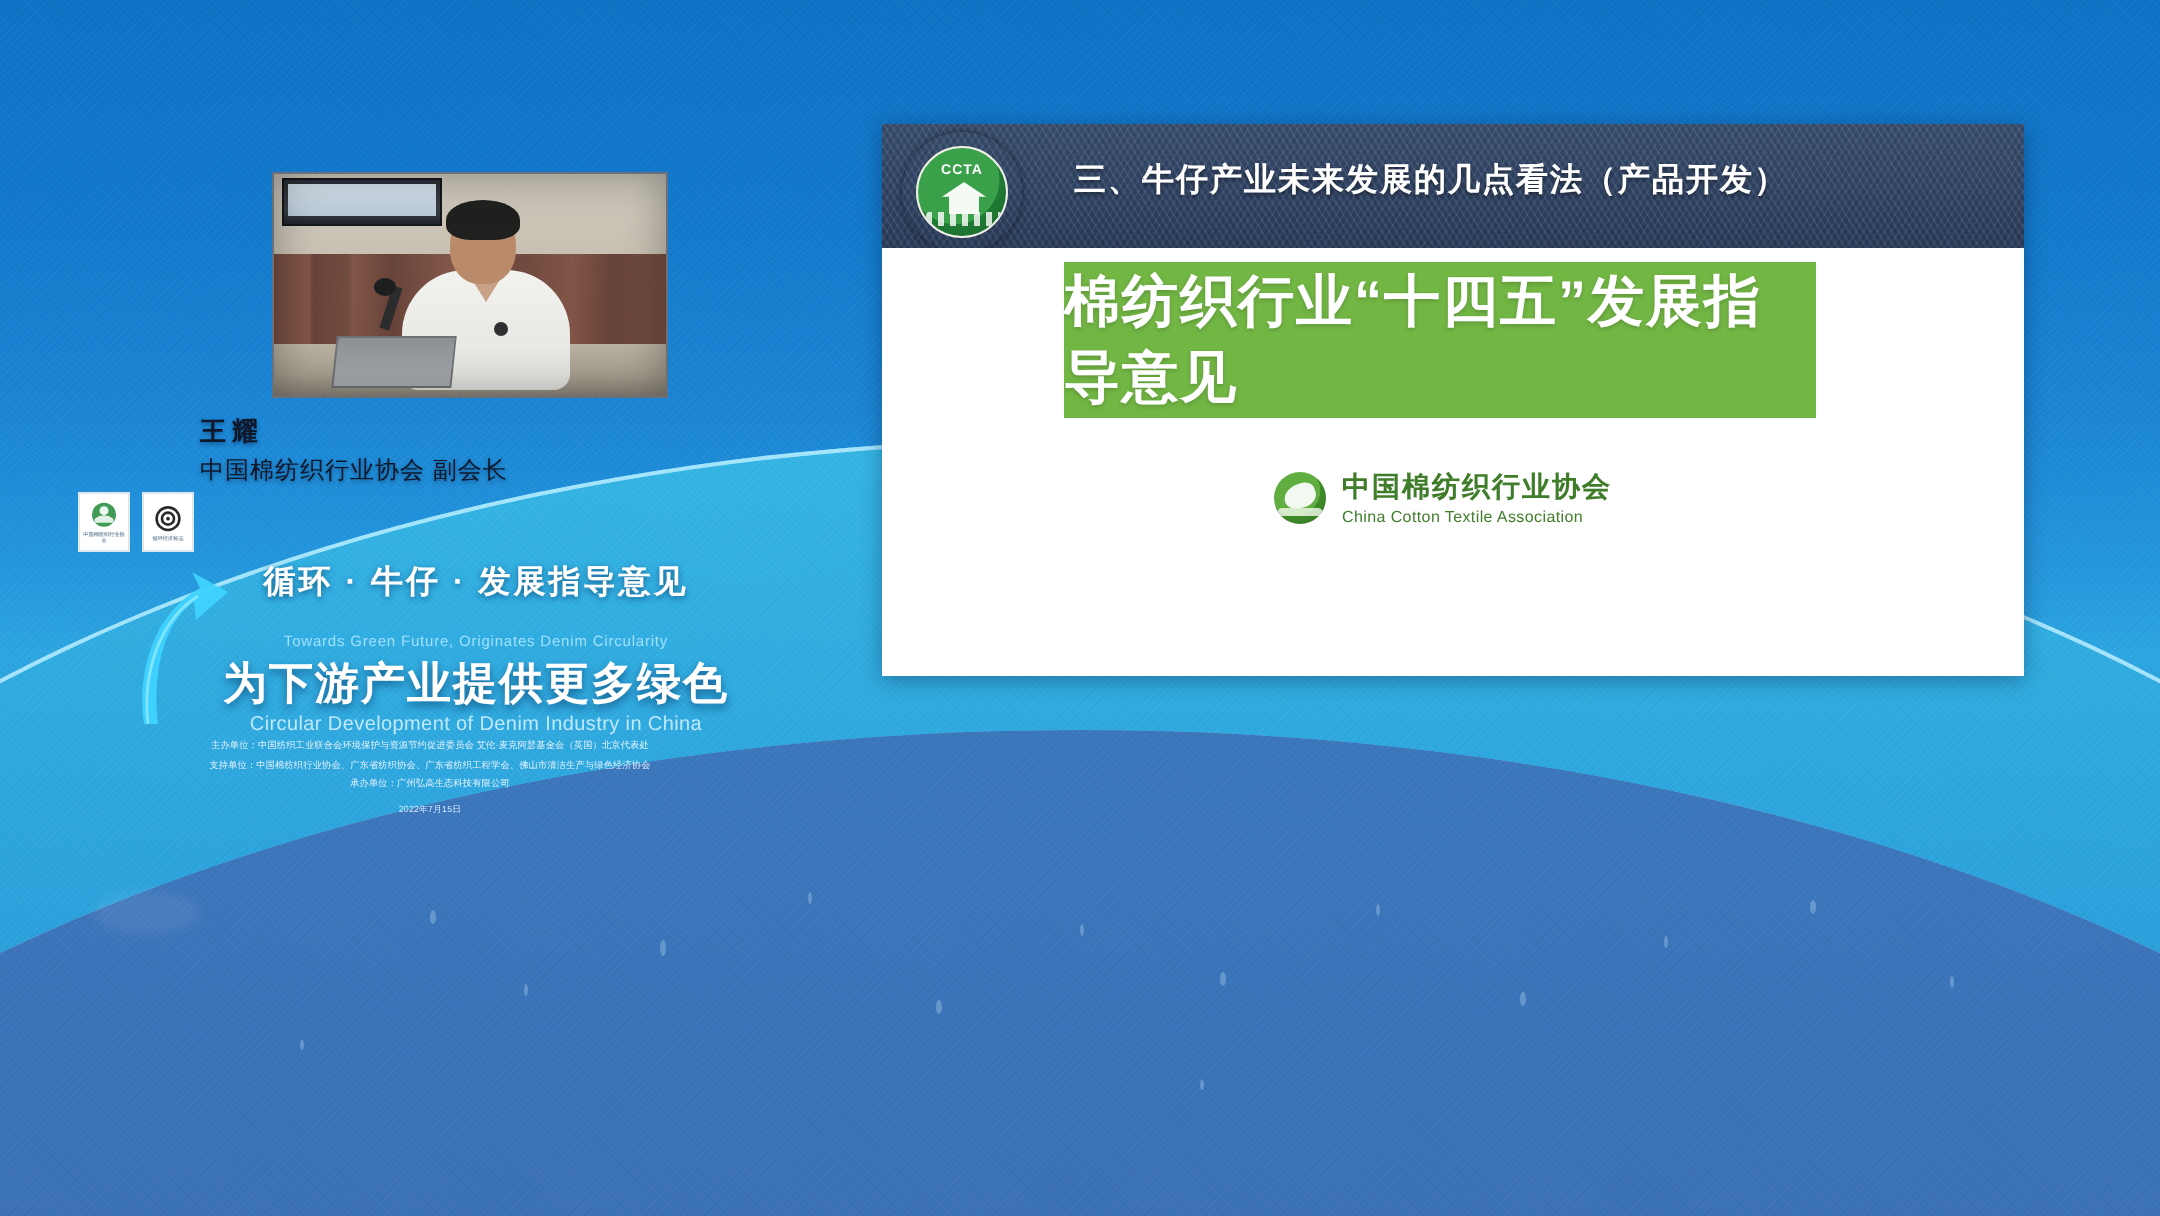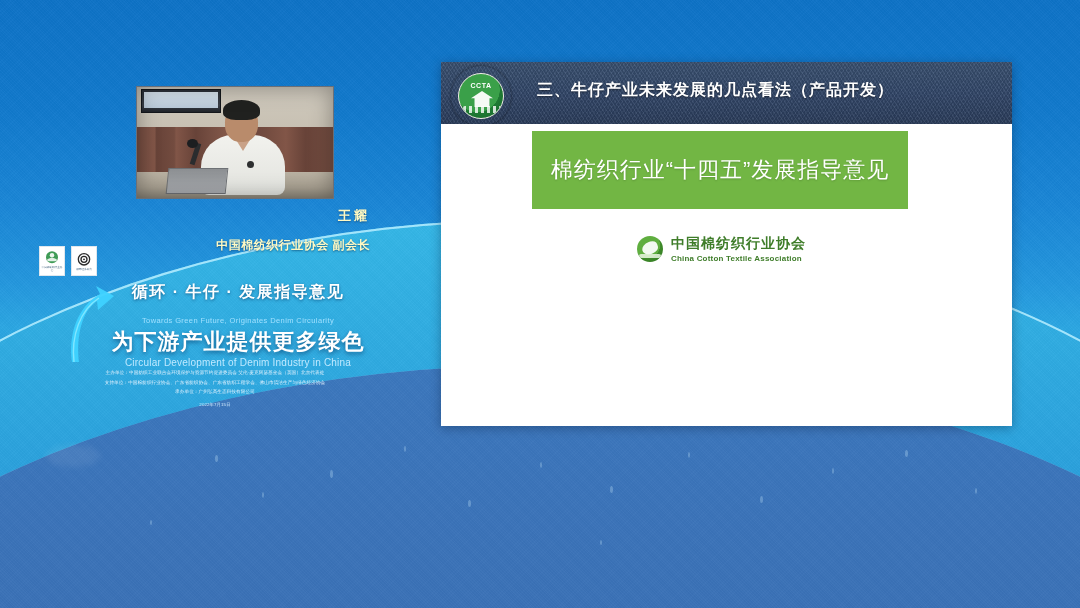--- a/index.html
+++ b/index.html
@@ -126,28 +126,28 @@
     background:#2e2f30; border-radius:50%;
   }
   .vid-vignette {
     position:absolute; inset:0;
     box-shadow: inset 0 0 22px rgba(0,0,0,.35);
   }
 
   
   #speaker-caption {
     position:absolute; left:100px; top:207px; width:270px;
-    text-align:right; color:#fef9c3;
+    text-align:left; color:#0f172a;
     text-shadow:0 1px 2px rgba(0,40,80,.55);
   }
   #speaker-caption .sp-name {
     font-size:13px; font-weight:bold; letter-spacing:3px; line-height:17px;
   }
   #speaker-caption .sp-title {
-    font-size:12px; font-weight:bold; letter-spacing:.5px; line-height:17px; margin-top:13px;
+    font-size:12px; font-weight:normal; letter-spacing:.5px; line-height:17px; margin-top:3px;
   }
 
   
   #event-branding {
     position:absolute; left:30px; top:240px; width:360px; height:185px;
   }
   .org-logos { position:absolute; left:9px; top:6px; display:flex; gap:6px; }
   .org-logo {
     width:26px; height:30px; background:#ffffff;
     border:1px solid #dfe7ee;
@@ -182,21 +182,21 @@
   .fineprint { position:absolute; left:30px; top:128px; width:310px; text-align:center; }
   .fineprint div {
     font-size:4.6px; color:#e4f3ff; line-height:9.5px; letter-spacing:.1px;
     white-space:nowrap; overflow:hidden; text-overflow:clip;
   }
   .fineprint .fp-date { font-size:4.4px; color:#d2ecff; margin-top:3px; }
 
   
   #slide {
     position:absolute; left:441px; top:62px;
-    width:571px; height:364px;
+    width:571px; height:276px;
     background:#ffffff;
     box-shadow:0 2px 10px rgba(0,20,50,.35);
     overflow:hidden;
   }
   #slide-header {
     position:absolute; left:0; top:0; width:100%; height:62px;
     background:
       repeating-linear-gradient(58deg, rgba(255,255,255,.055) 0 1px, rgba(0,0,0,.06) 1px 3px),
       repeating-linear-gradient(-58deg, rgba(255,255,255,.04) 0 1px, rgba(0,0,0,.05) 1px 3px),
       linear-gradient(180deg,#3a5171 0%,#33486a 50%,#2b3d5c 100%);
@@ -244,21 +244,21 @@
   }
 
   #slide-body { position:absolute; left:0; top:62px; width:100%; height:302px; background:#fff; }
 
   .green-banner {
     position:absolute; left:91px; top:7px; width:376px; height:78px;
     background:#72b644;
     display:flex; align-items:center; justify-content:center;
   }
   .green-banner .gb-text {
-    font-size:22px; font-weight:normal; color:#ffffff; letter-spacing:1px;
+    font-size:28px; font-weight:bold; color:#ffffff; letter-spacing:1px;
     text-shadow:0 1px 2px rgba(0,0,0,.18);
   }
 
   .assoc-logo-row {
     position:absolute; left:196px; top:111px;
     display:flex; align-items:center; gap:8px;
   }
   .assoc-mark {
     width:26px; height:26px; border-radius:50%;
     background:radial-gradient(circle at 40% 36%, #5fae3f 0 55%, #3f8c2a 56%, #2f7320 100%);
@@ -272,21 +272,21 @@
   .assoc-mark .band {
     position:absolute; left:2px; bottom:4px; width:22px; height:4px;
     background:#eaf6e2; border-radius:2px; opacity:.85;
   }
   .assoc-text { display:flex; flex-direction:column; }
   .assoc-cn {
     font-size:14px; font-weight:bold; color:#3f7d2a; letter-spacing:1px;
     font-family:"Liberation Serif", serif;
   }
   .assoc-en {
-    font-size:8px; font-weight:bold; color:#3f7d2a; letter-spacing:.2px; margin-top:1px;
+    font-size:8px; font-weight:normal; color:#3f7d2a; letter-spacing:.2px; margin-top:1px;
   }
 
   .bullets { position:absolute; left:52px; top:148px; width:480px; }
   .bullets div {
     font-family:"Liberation Serif", serif;
     font-size:14px; font-weight:bold; color:#1a1a1a;
     line-height:27px; letter-spacing:.4px; white-space:nowrap;
   }
 
   

